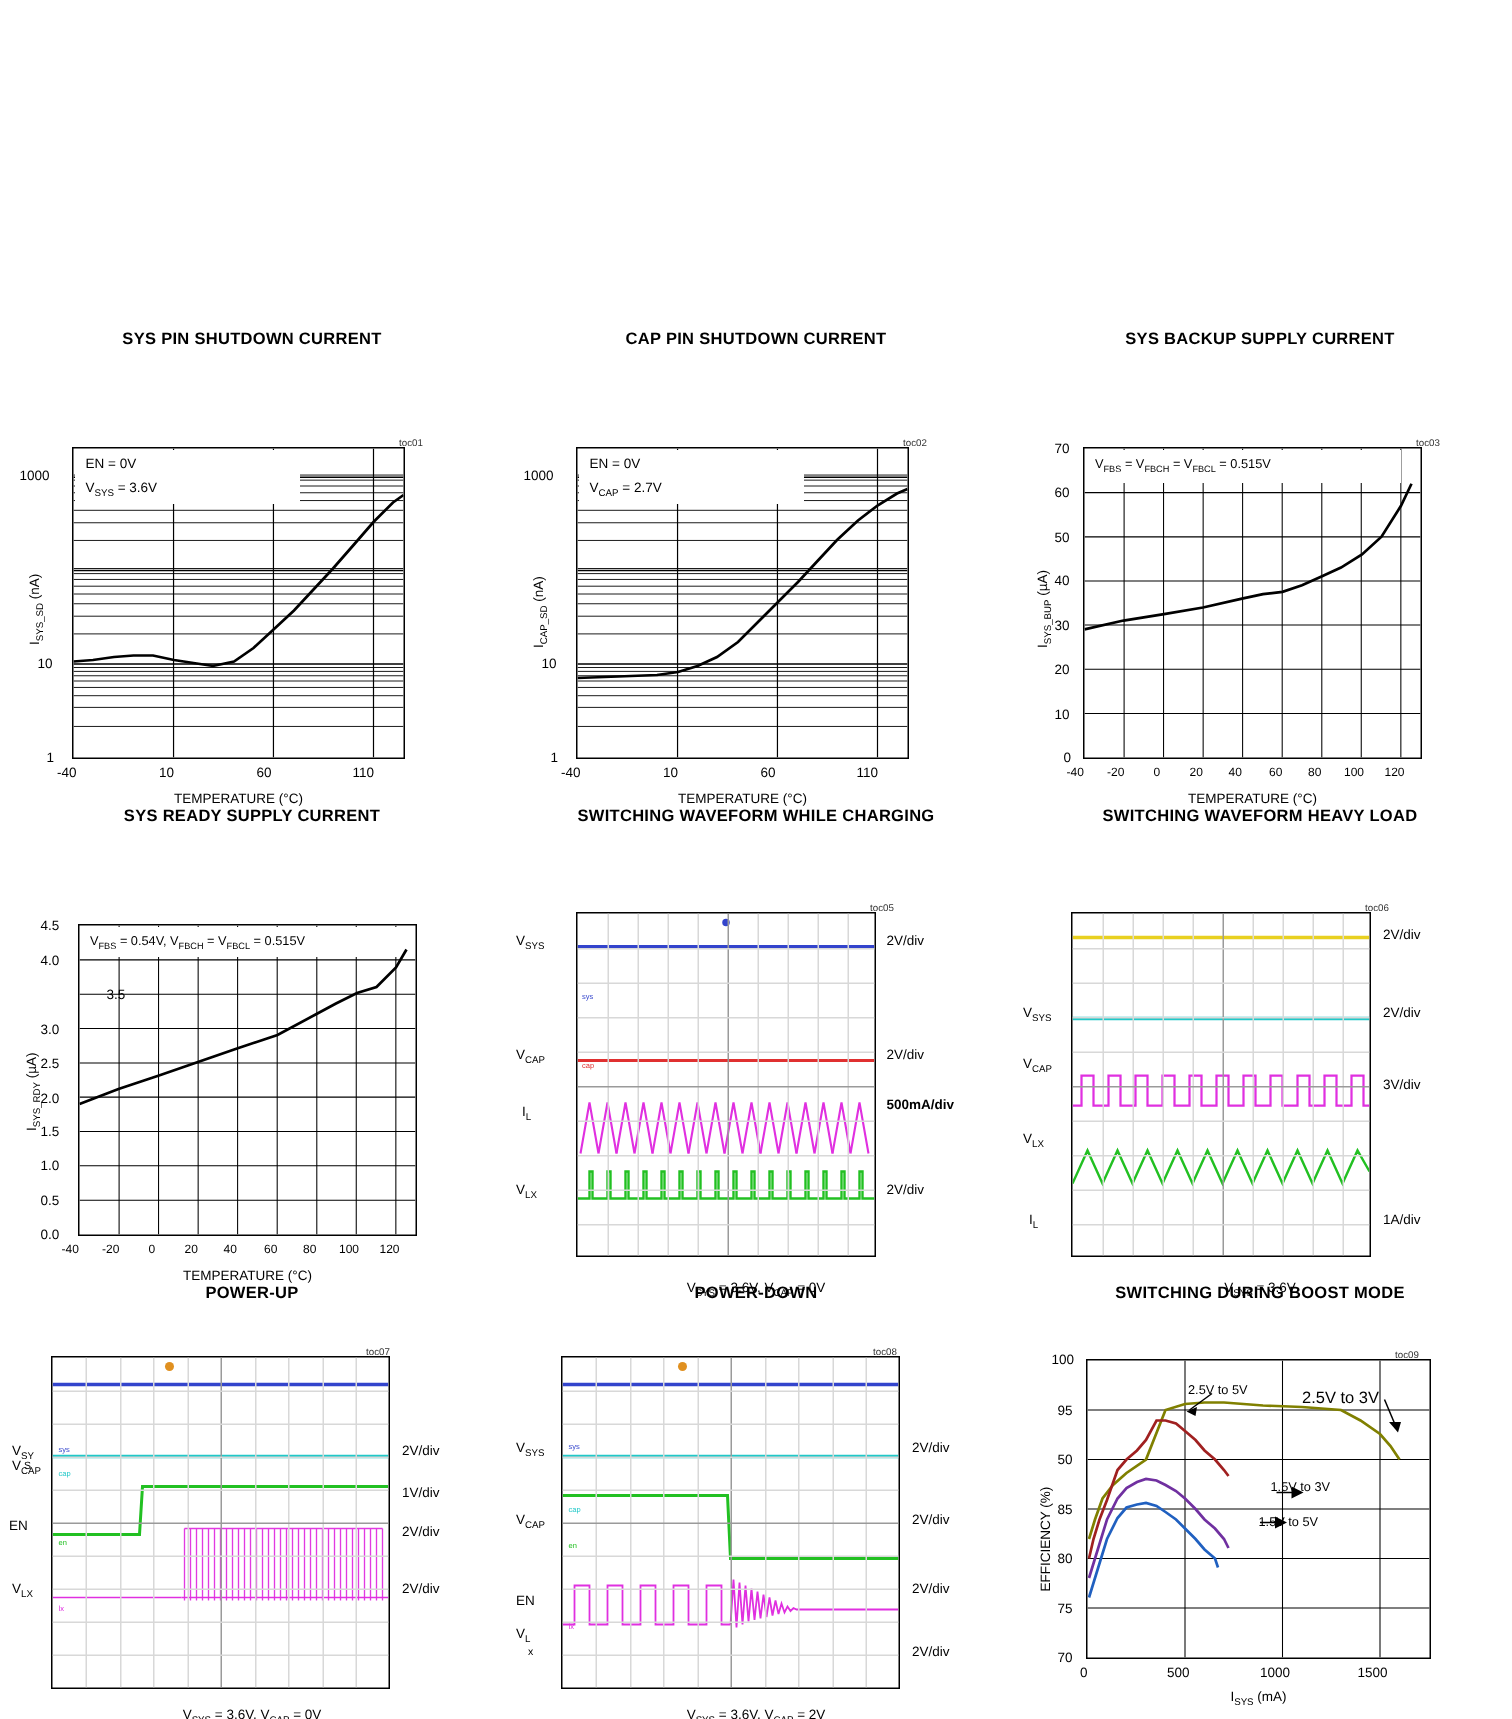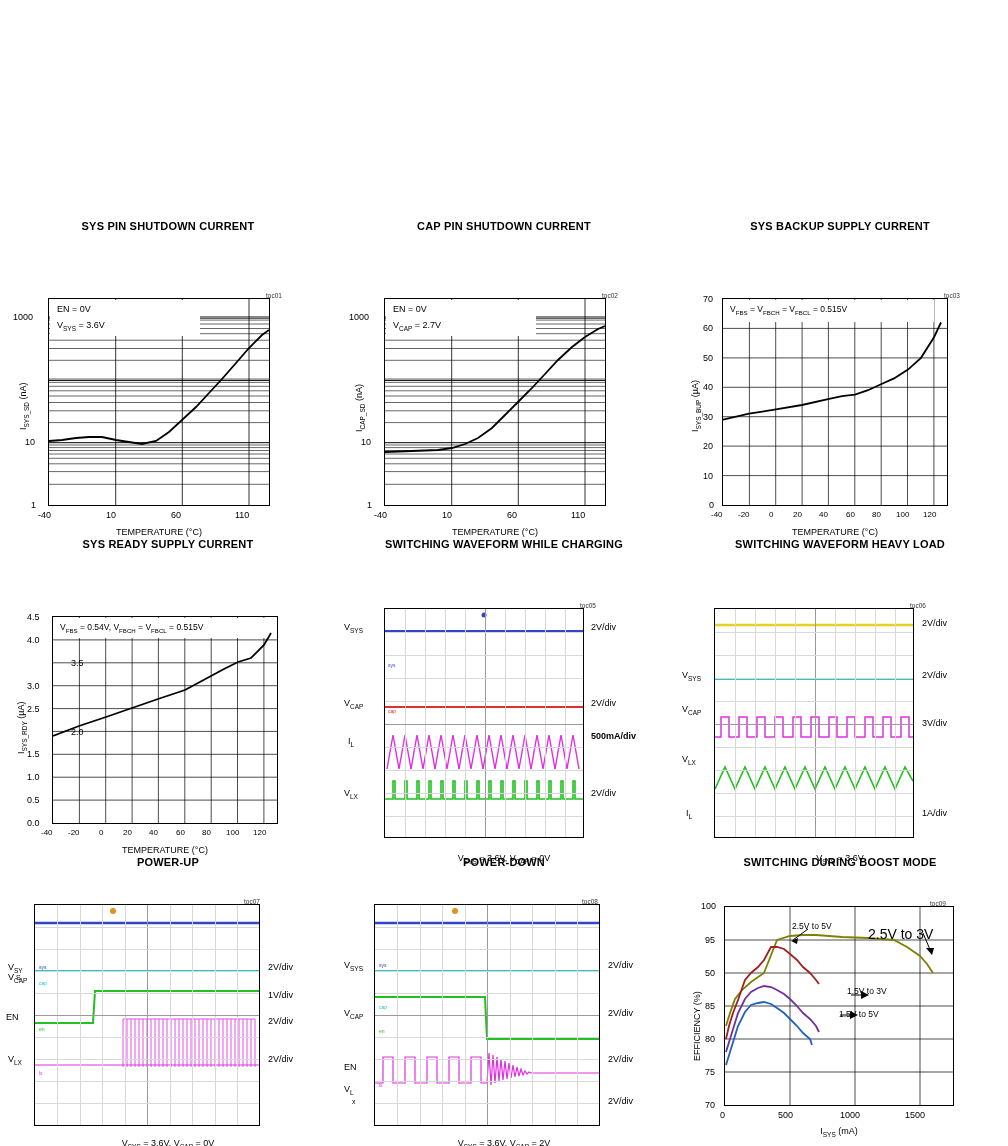--- a/index.html
+++ b/index.html
@@ -248,21 +248,21 @@
         </svg>
       </div>
       <div class="note" style="left:60px;top:64px;font-size:8.5px;">
         <span>V</span><sub>FBS</sub><span> = 0.54V, V</span><sub>FBCH</sub><span> = V</span><sub>FBCL</sub><span> = 0.515V</span>
       </div>
       <div class="ylab" style="left:16px;top:196px;"><span>I</span><sub>SYS_RDY</sub><span> (µA)</span></div>
       <div class="tick" style="left:27px;top:260px;">0.0</div>
       <div class="tick" style="left:27px;top:237px;">0.5</div>
       <div class="tick" style="left:27px;top:214px;">1.0</div>
       <div class="tick" style="left:27px;top:191px;">1.5</div>
-      <div class="tick" style="left:27px;top:169px;padding-left:44px;">2.0</div>
+      <div class="tick" style="left:27px;top:169px;">2.0</div>
       <div class="tick" style="left:27px;top:146px;">2.5</div>
       <div class="tick" style="left:27px;top:123px;">3.0</div>
       <div class="tick" style="left:23px;top:100px;margin-left:48px;">3.5</div>
       <div class="tick" style="left:27px;top:77px;">4.0</div>
       <div class="tick" style="left:27px;top:54px;">4.5</div>
       <div class="tick" style="left:41px;top:270px;font-size:8px;">-40</div>
       <div class="tick" style="left:68px;top:270px;font-size:8px;">-20</div>
       <div class="tick" style="left:99px;top:270px;font-size:8px;">0</div>
       <div class="tick" style="left:123px;top:270px;font-size:8px;">20</div>
       <div class="tick" style="left:149px;top:270px;font-size:8px;">40</div>
@@ -521,21 +521,21 @@
             <path d="M126,88 L142,88"></path>
             <path d="M115,108 L131,108"></path>
           </g>
           <polygon points="66,34 73,31 72,37" fill="#000"></polygon>
           <polygon points="207,48 201,41 209,41" fill="#000"></polygon>
           <polygon points="144,88 136,84 136,92" fill="#000"></polygon>
           <polygon points="133,108 125,104 125,112" fill="#000"></polygon>
         </svg>
       </div>
       <div class="note" style="left:120px;top:45px;font-size:8.5px;">2.5V to 5V</div>
-      <div class="note" style="left:196px;top:50px;font-size:14px;">2.5V to 3V</div>
+      <div class="note" style="left:196px;top:50px;font-size:11px;">2.5V to 3V</div>
       <div class="note" style="left:175px;top:110px;font-size:8.5px;">1.5V to 3V</div>
       <div class="note" style="left:167px;top:133px;font-size:8.5px;">1.5V to 5V</div>
       <div class="ylab" style="left:20px;top:185px;">EFFICIENCY (%)</div>
       <div class="tick" style="left:33px;top:224px;">70</div>
       <div class="tick" style="left:33px;top:191px;">75</div>
       <div class="tick" style="left:33px;top:158px;">80</div>
       <div class="tick" style="left:33px;top:125px;">85</div>
       <div class="tick" style="left:33px;top:92px;">50</div>
       <div class="tick" style="left:33px;top:59px;">95</div>
       <div class="tick" style="left:29px;top:25px;">100</div>

